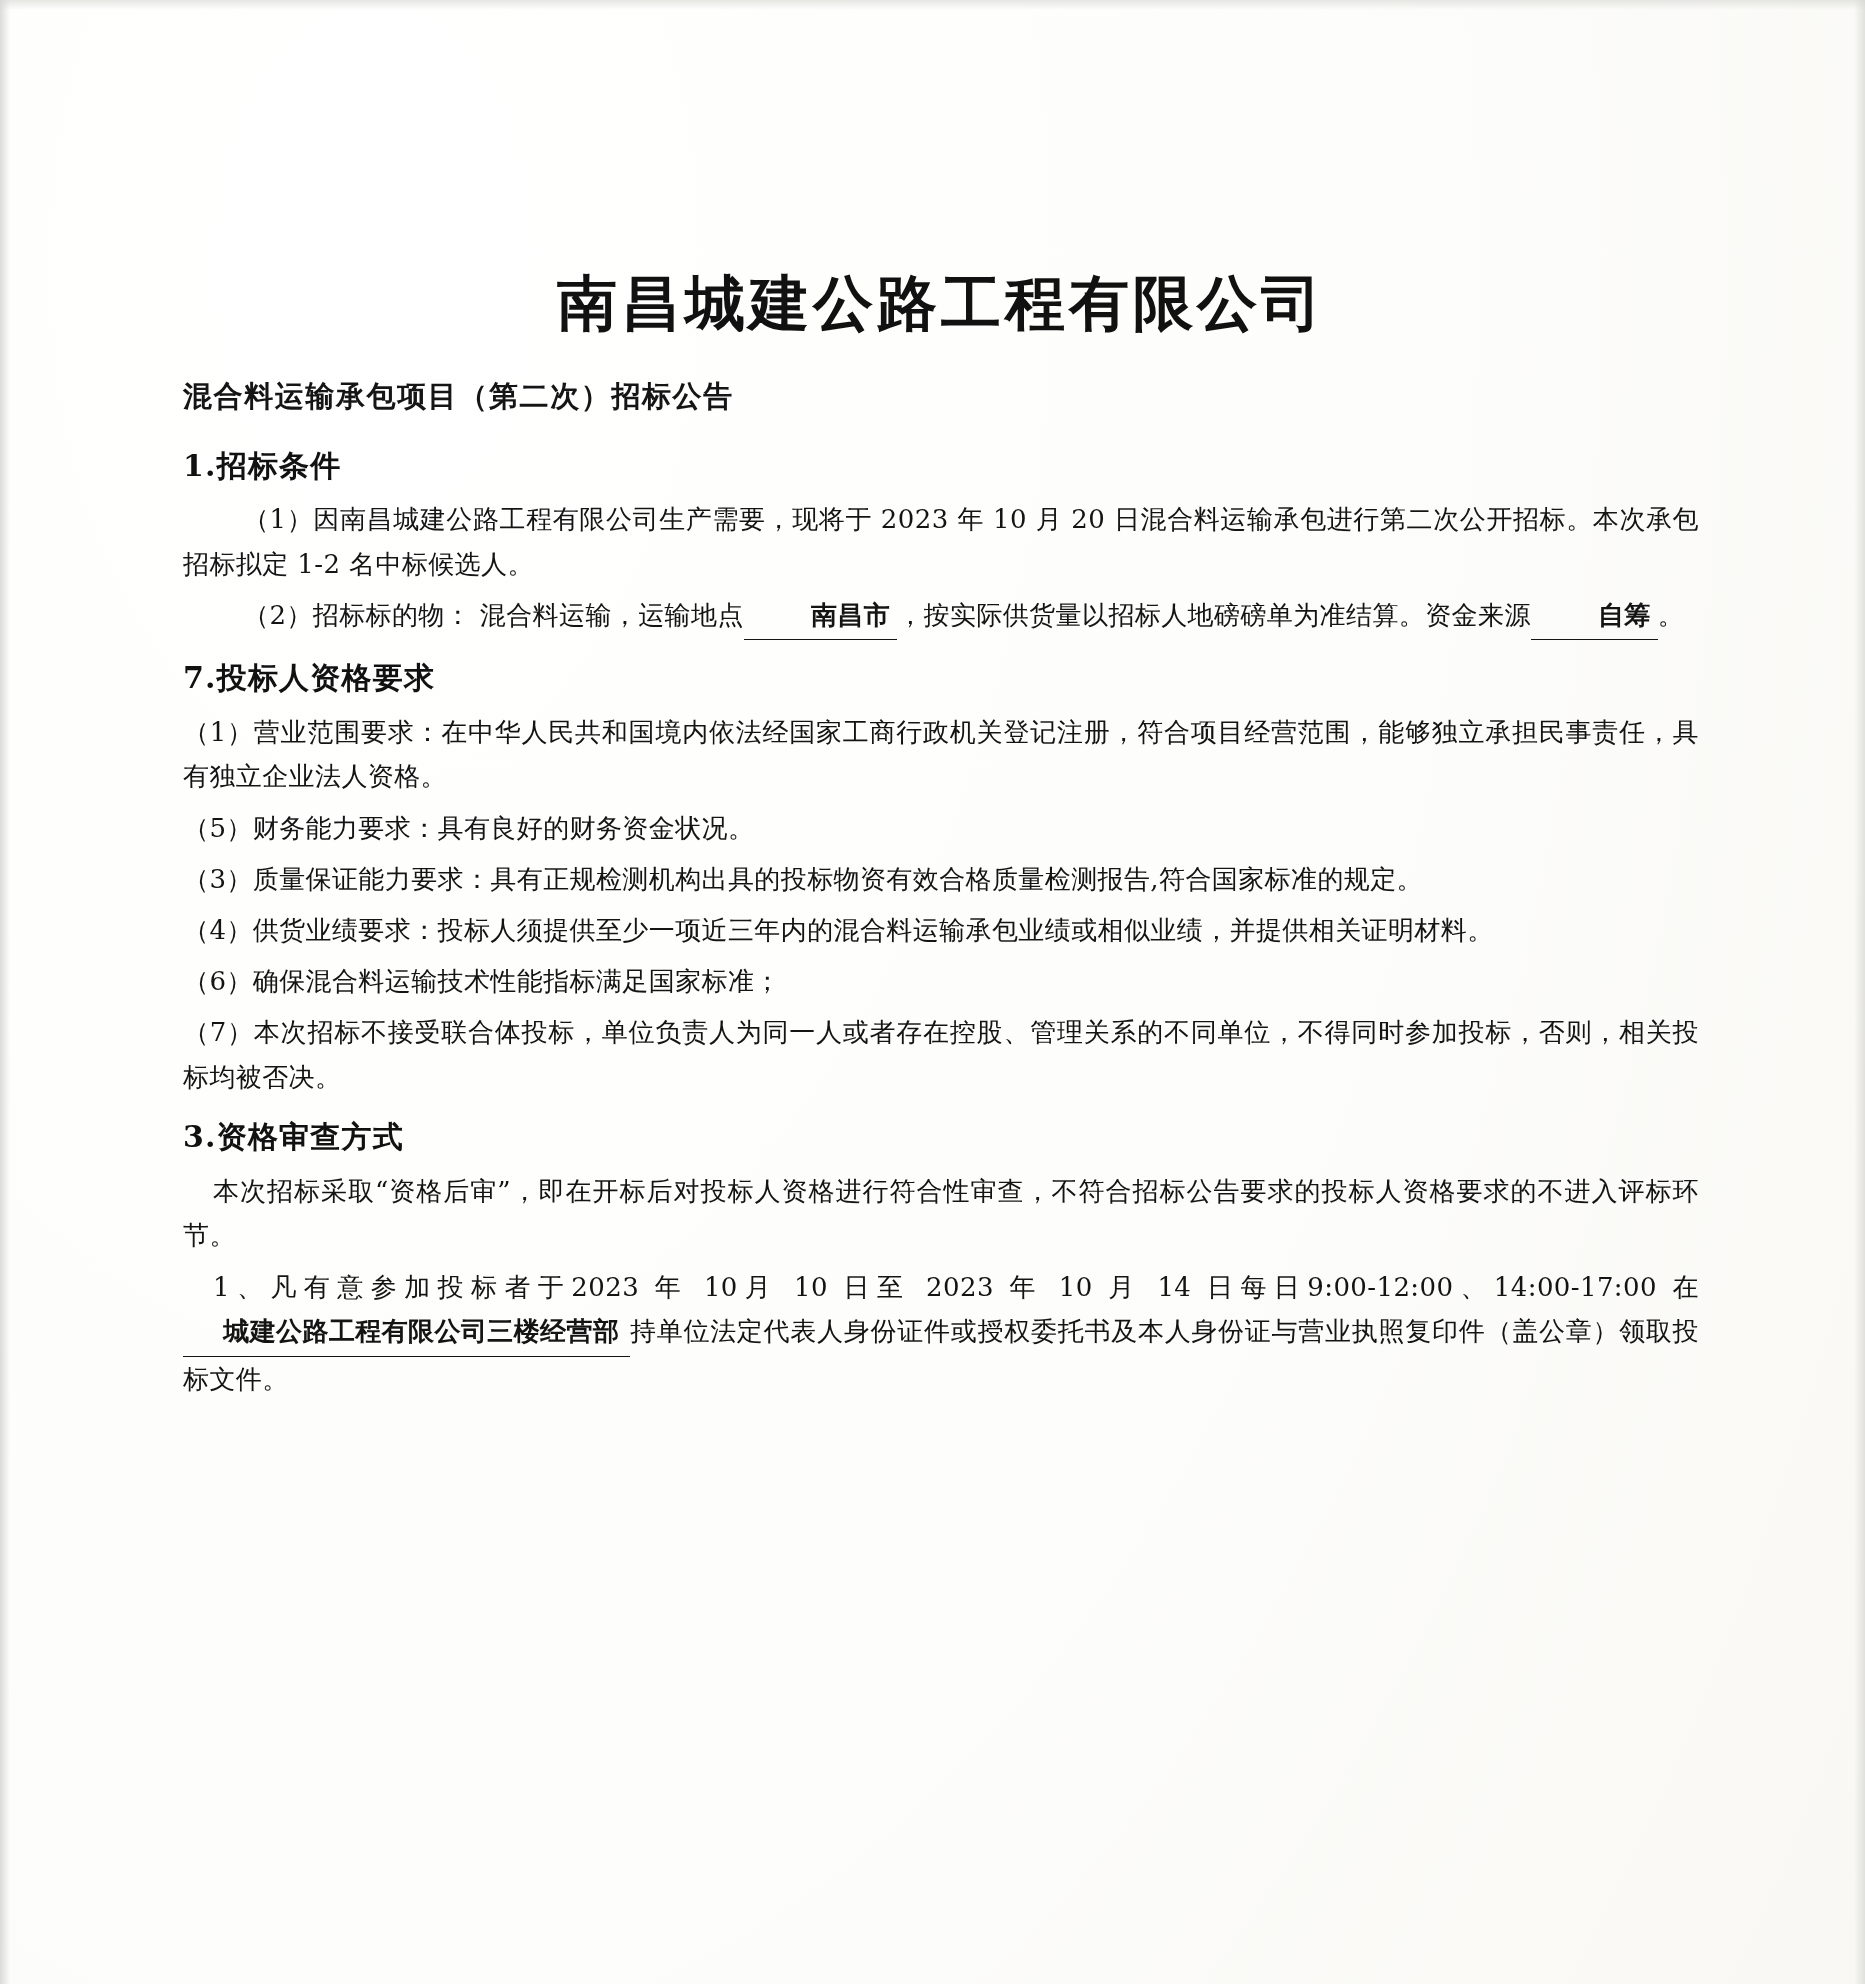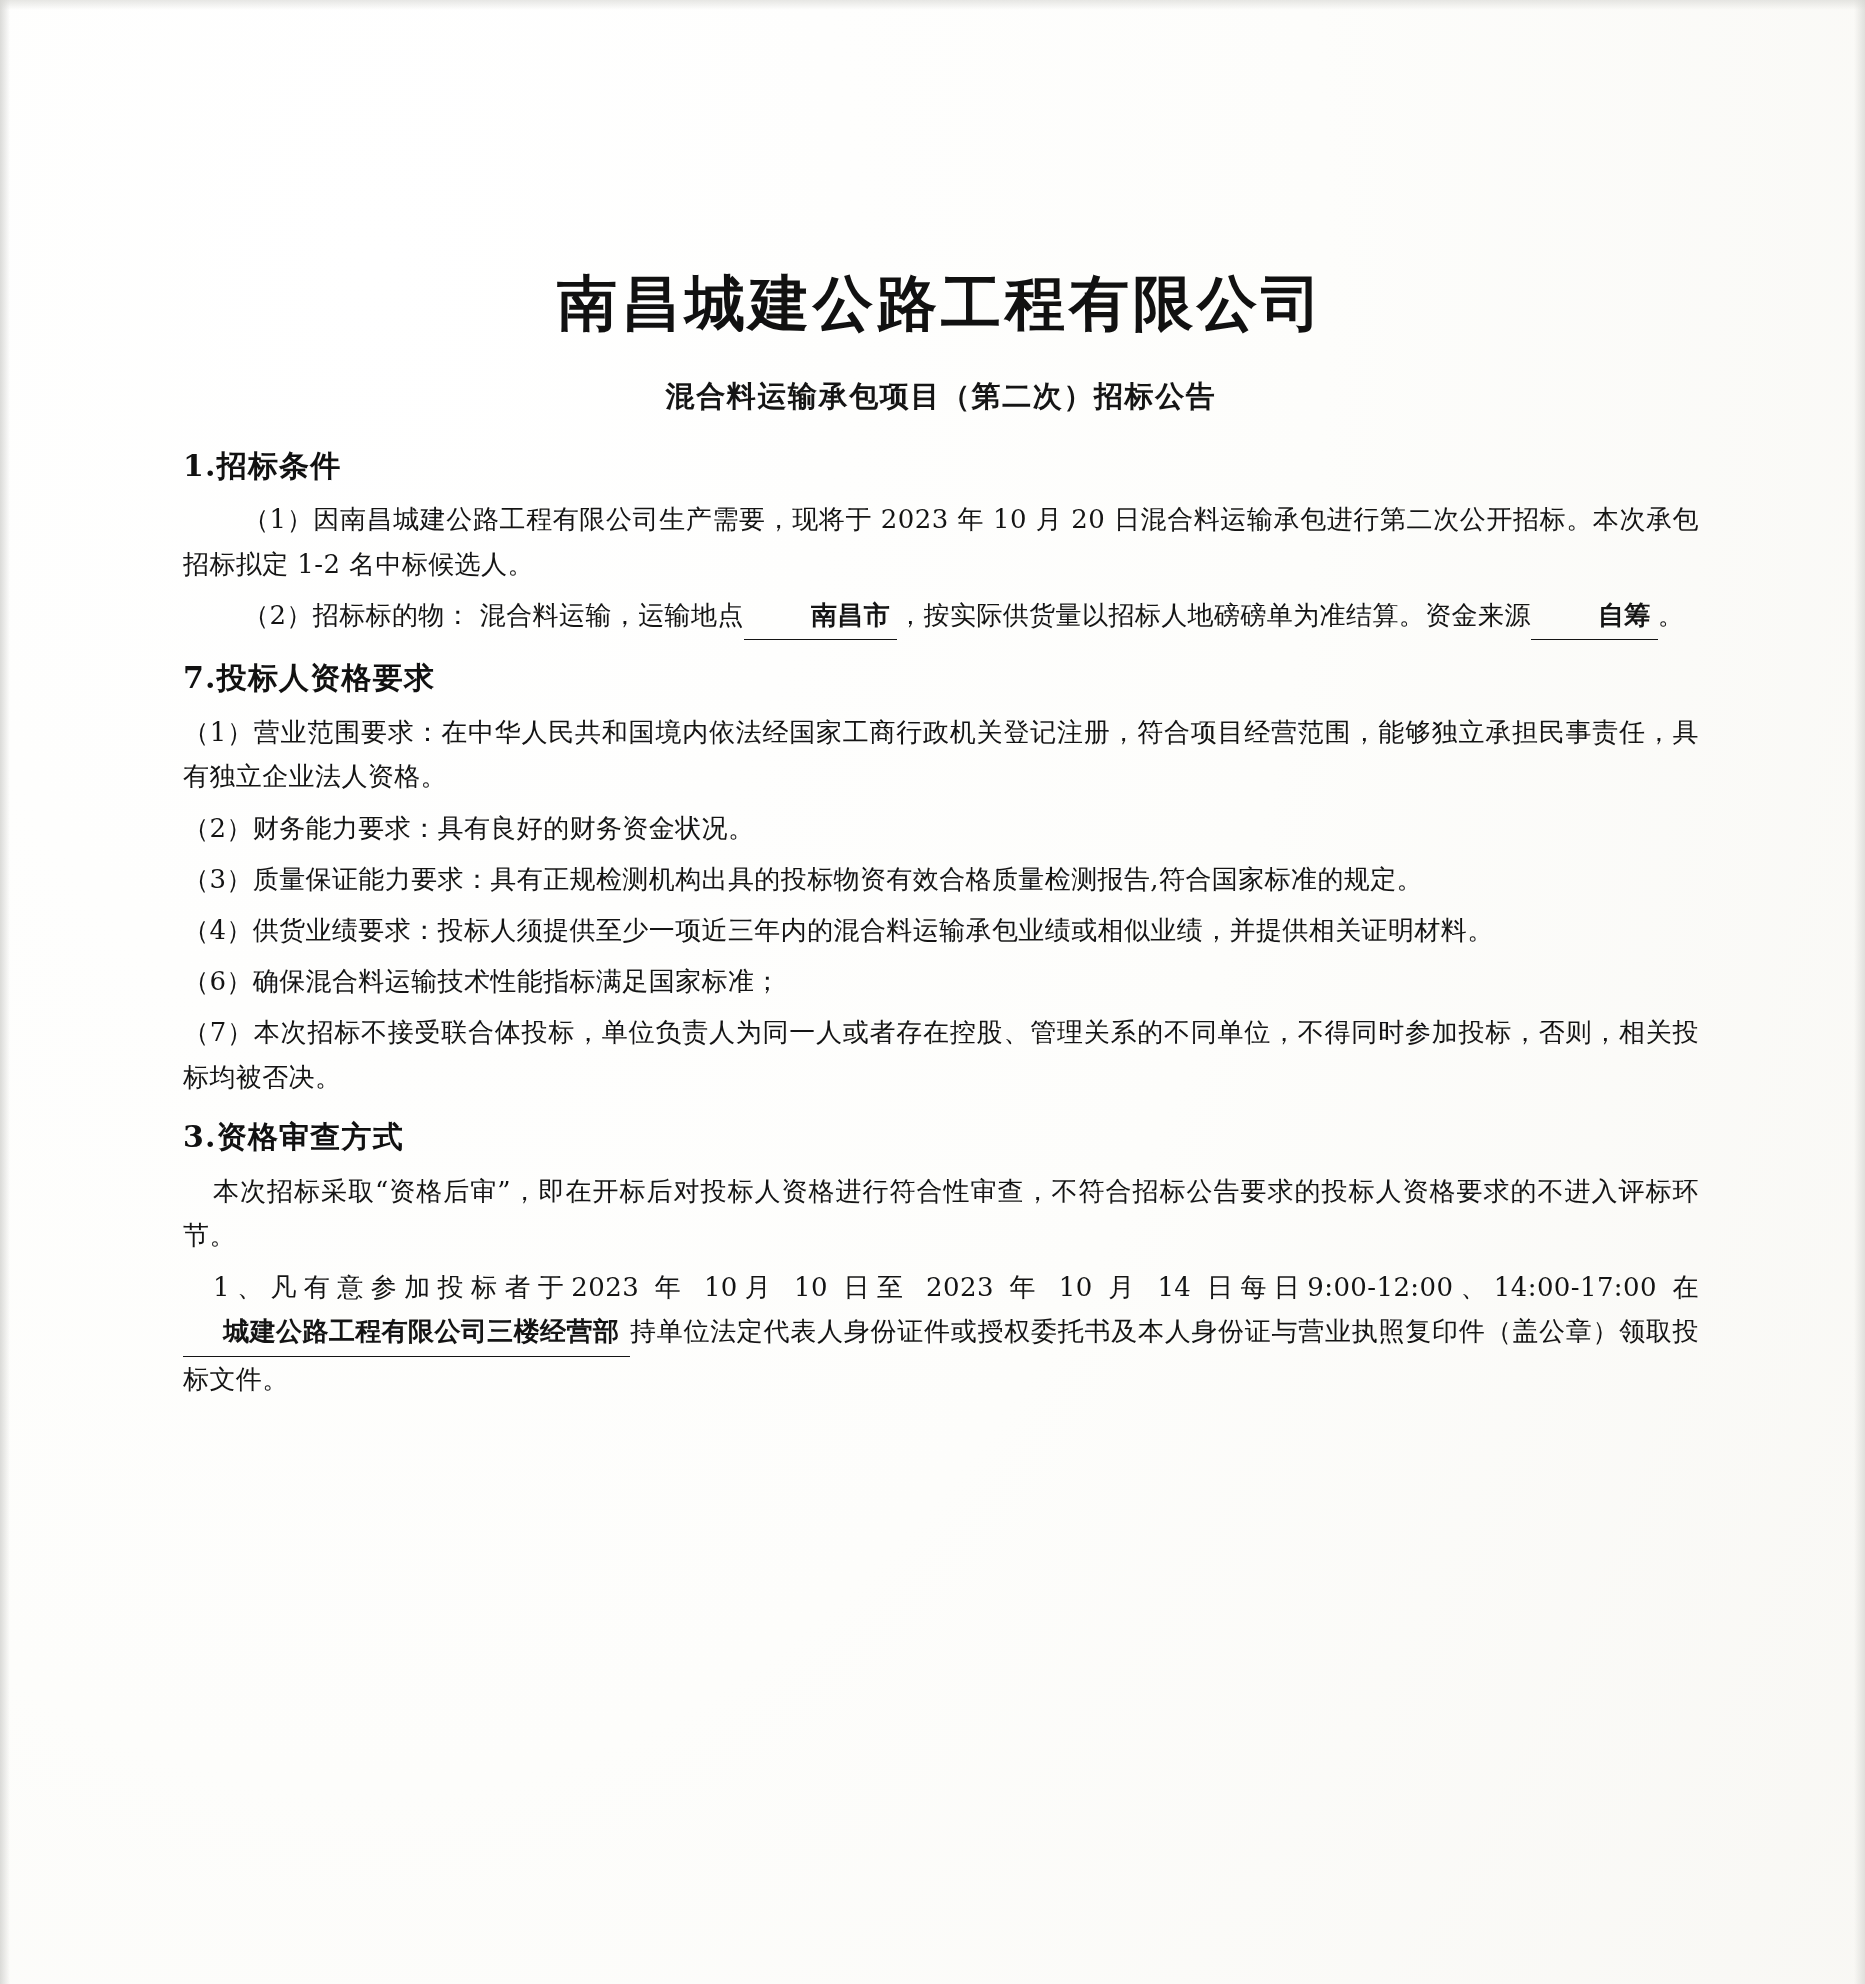--- a/index.html
+++ b/index.html
@@ -57,21 +57,20 @@
     text-align: center;
     font-family: Liberation Mono, monospace;
     font-weight: 700;
     font-size: 60px;
     letter-spacing: 4px;
     color: #111111;
     margin: 0 0 34px 0;
     line-height: 1.15;
   }
   .doc-subtitle {
-    text-align: center;
     font-family: "DejaVu Serif", serif;
     font-weight: 700;
     font-size: 29px;
     letter-spacing: 1.6px;
     color: #151515;
     margin: 0 0 29px 0;
   }
 
   .sec-heading {
     font-family: "DejaVu Serif", serif;
@@ -121,21 +120,21 @@
 
     <h1 class="doc-title">南昌城建公路工程有限公司</h1>
     <h2 class="doc-subtitle">混合料运输承包项目（第二次）招标公告</h2>
 
     <div class="sec-heading">1.招标条件</div>
     <p class="body indent">（1）因南昌城建公路工程有限公司生产需要，现将于 2023 年 10 月  20 日混合料运输承包进行第二次公开招标。本次承包招标拟定 1-2 名中标候选人。</p>
     <p class="body indent"><span>（2）招标标的物：  混合料运输，运输地点</span><span class="ul-fill">南昌市</span><span>，按实际供货量以招标人地磅磅单为准结算。资金来源</span><span class="ul-fill">自筹</span><span>。</span></p>
 
     <div class="sec-heading">7.投标人资格要求</div>
     <p class="body">（1）营业范围要求：在中华人民共和国境内依法经国家工商行政机关登记注册，符合项目经营范围，能够独立承担民事责任，具有独立企业法人资格。</p>
-    <p class="body">（2）财务能力要求：具有良好的财务资金状况。</p>
+    <p class="body">（5）财务能力要求：具有良好的财务资金状况。</p>
     <p class="body">（3）质量保证能力要求：具有正规检测机构出具的投标物资有效合格质量检测报告,符合国家标准的规定。</p>
     <p class="body">（4）供货业绩要求：投标人须提供至少一项近三年内的混合料运输承包业绩或相似业绩，并提供相关证明材料。</p>
     <p class="body">（6）确保混合料运输技术性能指标满足国家标准；</p>
     <p class="body">（7）本次招标不接受联合体投标，单位负责人为同一人或者存在控股、管理关系的不同单位，不得同时参加投标，否则，相关投标均被否决。</p>
 
     <div class="sec-heading">3.资格审查方式</div>
     <p class="body indent2">本次招标采取“资格后审”，即在开标后对投标人资格进行符合性审查，不符合招标公告要求的投标人资格要求的不进入评标环节。</p>
 
     <p class="body indent2"><span>1、凡有意参加投标者于2023 年  10月   10   日至 2023 年  10 月 14   日每日9:00-12:00、14:00-17:00 在</span><span class="ul-fill-wide">城建公路工程有限公司三楼经营部</span><span>持单位法定代表人身份证件或授权委托书及本人身份证与营业执照复印件（盖公章）领取投标文件。</span></p>
 

